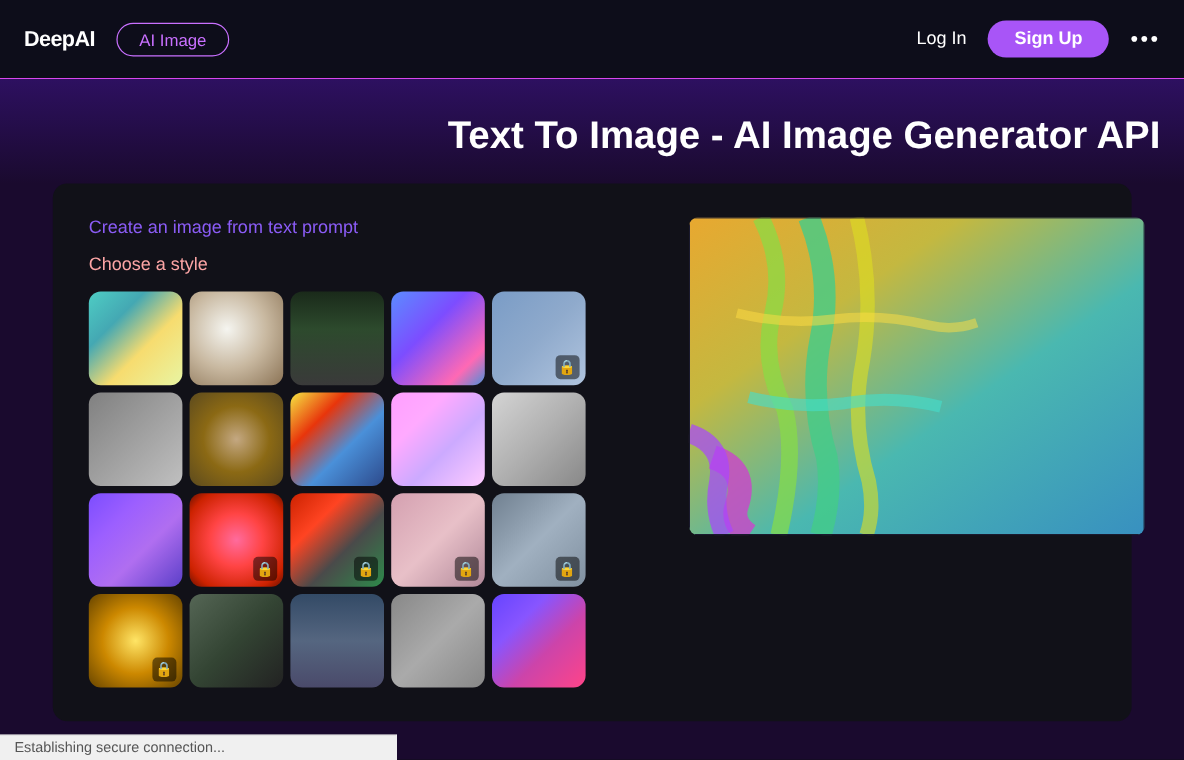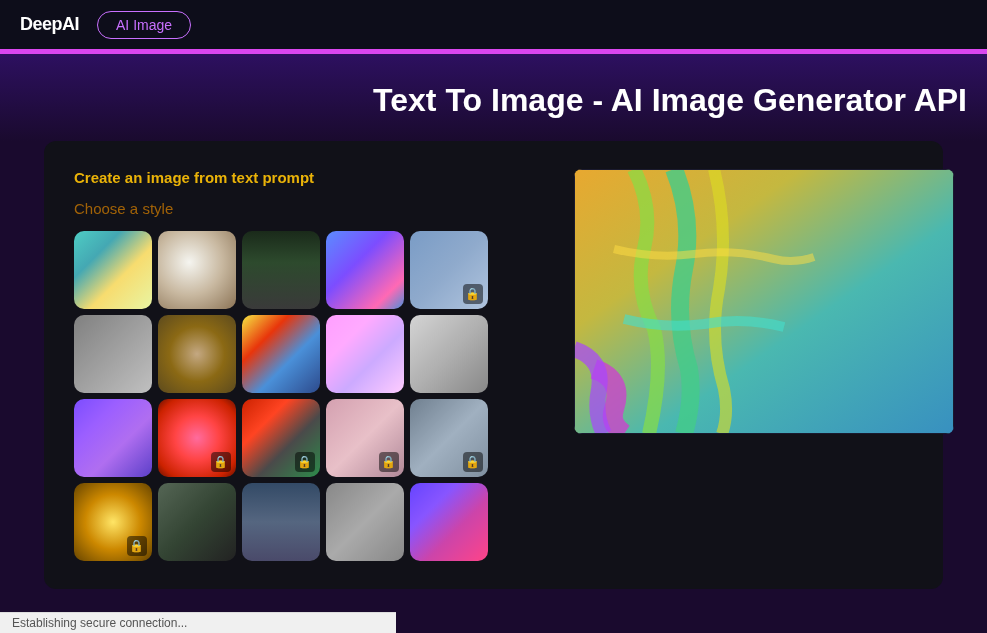--- a/index.html
+++ b/index.html
@@ -10,22 +10,22 @@
       min-height: 633px;
       overflow-x: hidden;
     }
 
     
     nav {
       background: #0d0d1a;
       display: flex;
       align-items: center;
       padding: 0 20px;
-      height: 54px;
-      border-bottom: 5px solid #d946ef;
+      height: 66px;
+      border-bottom: 1px solid #d946ef;
     }
     .nav-logo {
       display: flex;
       align-items: center;
       gap: 6px;
     }
     .logo-text {
       font-weight: 700;
       font-size: 18px;
       color: #fff;
@@ -97,43 +97,43 @@
       display: flex;
       gap: 30px;
       min-height: 440px;
     }
 
     .left-panel {
       flex: 0 0 470px;
     }
 
     .section-label {
-      color: #eab308;
-      font-size: 15px;
-      font-weight: 700;
+      color: #8b5cf6;
+      font-size: 15px;
+      font-weight: 400;
       margin-bottom: 14px;
     }
 
     .prompt-input {
       width: 100%;
       background: #fff;
       border: none;
       border-radius: 10px;
       padding: 16px 18px;
       font-size: 15px;
       color: #999;
       outline: none;
       resize: none;
       height: 72px;
       margin-bottom: 18px;
     }
     .prompt-input::placeholder { color: #aaa; }
 
     .style-label {
-      color: #a16207;
+      color: #fca5a5;
       font-size: 15px;
       font-weight: 500;
       margin-bottom: 14px;
     }
 
     .styles-grid {
       display: grid;
       grid-template-columns: repeat(5, 78px);
       gap: 6px;
     }
@@ -206,32 +206,37 @@
 
     
     .status-bar {
       position: fixed;
       bottom: 0;
       left: 0;
       background: #f0f0f0;
       color: #555;
       font-size: 12px;
       padding: 3px 12px;
-      width: 396px;
+      width: 330px;
       border-top: 1px solid #ddd;
     }
   </style>
 </head>
 <body>
 
 <nav>
   <div class="nav-logo">
     <span class="logo-text">DeepAI</span>
   </div>
   <button class="ai-chat-btn">AI Image</button>
+  <div class="nav-right">
+    <button class="login-btn">Log In</button>
+    <button class="signup-btn">Sign Up</button>
+    <button class="more-btn">•••</button>
+  </div>
 </nav>
 
 <div class="header-area">
   <h1 class="page-title">Text To Image - AI Image Generator API</h1>
 </div>
 
 <div class="main-content">
   <div class="left-panel">
     <div class="section-label">Create an image from text prompt</div>
     <div class="style-label">Choose a style</div>

